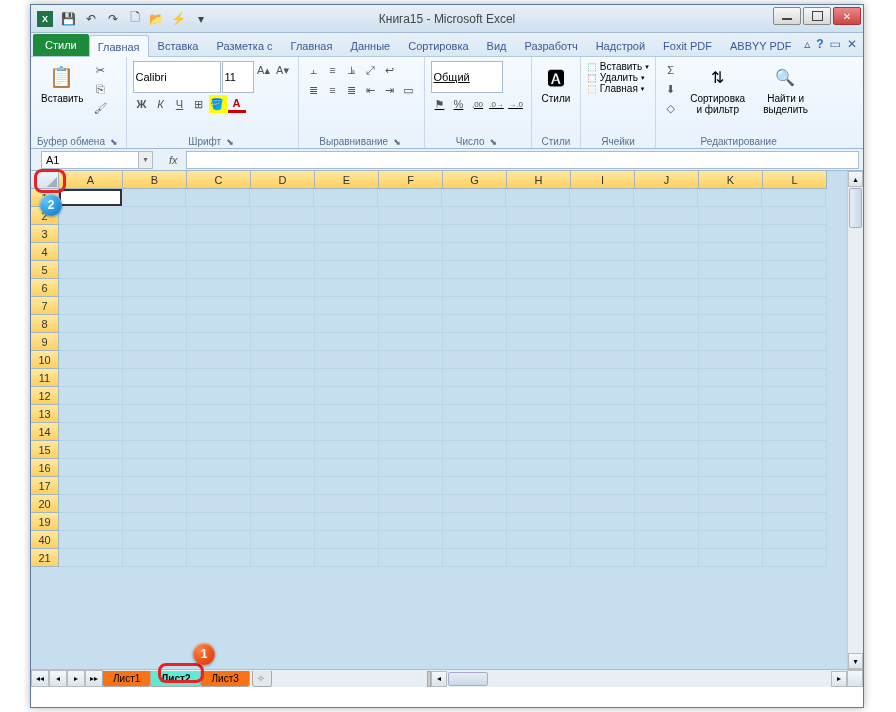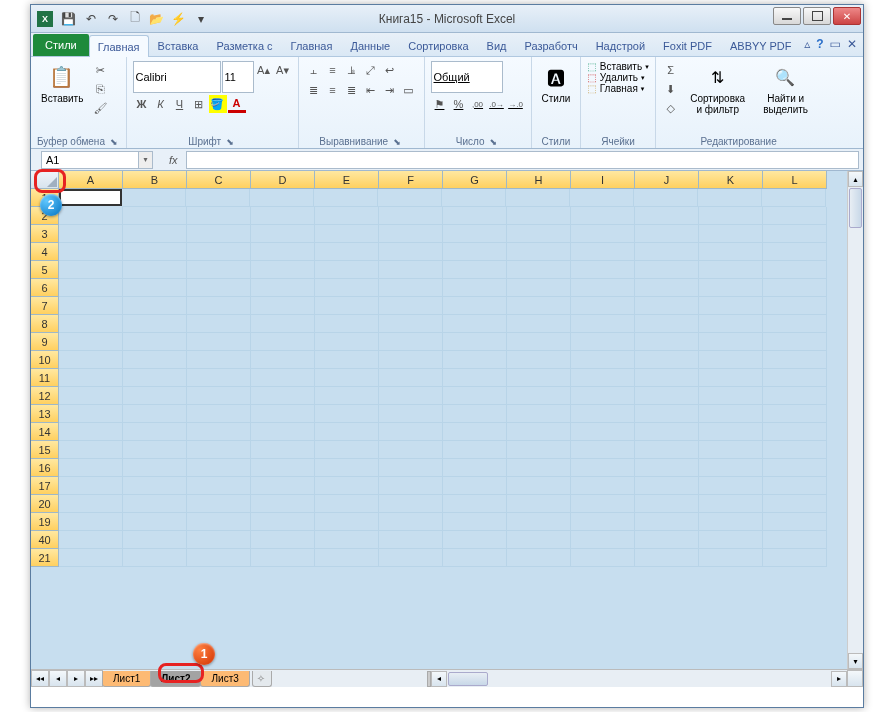--- a/index.html
+++ b/index.html
@@ -57,22 +57,22 @@
 .grow { display: flex; height: 18px; }
 .gcell { width: 64px; height: 18px; border-right: 1px solid #b8d4e8; border-bottom: 1px solid #b8d4e8; background: #c7deef;}
 .gcell.active { background: #fff; border: 2px solid #333; width:63px; height:17px;}
 .vscroll { position: absolute; top: 0; right: 0; width: 16px; bottom: 0; background: #e8eef4; border-left:1px solid #ccc;}
 .vscroll-btn { height:16px; background:linear-gradient(#f4f8fb,#d8e4ee); border:1px solid #bbb; font-size:8px; display:flex;align-items:center;justify-content:center; cursor:pointer;}
 .vthumb { position:absolute; top:17px; left:1px; right:1px; height:40px; background:linear-gradient(90deg,#e8eef4,#c8d8e8); border:1px solid #aac; border-radius:2px; cursor:pointer;}
 
 .sheet-tabs-bar { height: 18px; background: #e8eef4; display: flex; align-items: center; border-top:1px solid #bbb; font-size: 10px; position:relative;}
 .nav-btns { display: flex;}
 .nav-btn { width: 18px; height: 17px; background: linear-gradient(#f4f8fb,#d8e4ee); border: 1px solid #bbb; font-size: 8px; display:flex;align-items:center;justify-content:center; cursor:pointer;}
-.stab { padding: 2px 10px; background: #fdba74; border: 1px solid #aaa; border-top: none; margin-left: -1px; cursor:pointer; border-radius:0 0 3px 3px;}
-.stab.active { background: #a3a3a3; font-weight: bold; z-index:2; position:relative;}
+.stab { padding: 2px 10px; background: #f97316; border: 1px solid #aaa; border-top: none; margin-left: -1px; cursor:pointer; border-radius:0 0 3px 3px;}
+.stab.active { background: #5eead4; font-weight: bold; z-index:2; position:relative;}
 .new-sheet { width:20px; padding:2px 4px; background:#e4e9ed; border:1px solid #aaa; border-top:none; margin-left:2px; cursor:pointer; font-size:10px; color:#888;border-radius:0 0 3px 3px;}
 .hscroll { position:absolute; right:16px; top:0; bottom:0; width:420px; background:#e8eef4; display:flex; align-items:center;}
 .hscroll-btn { width:16px; height:16px; background:linear-gradient(#f4f8fb,#d8e4ee); border:1px solid #bbb; font-size:8px; display:flex;align-items:center;justify-content:center; cursor:pointer;}
 .hthumb { height:14px; width:40px; background:linear-gradient(#e8eef4,#c8d8e8); border:1px solid #aac; border-radius:2px; margin-left:1px;cursor:pointer;}
 .hsplit { width:4px; height:16px; background:#ccc; border:1px solid #aaa; cursor:col-resize;}
 .rsz-corner{position:absolute;right:0;top:0;width:16px;height:17px;background:linear-gradient(#f4f8fb,#d8e4ee);border:1px solid #bbb;}
 
 .statusbar { height: 20px; background: linear-gradient(#e8f0f8,#d8e4ee); border-top: 1px solid #a0b8d0; display: flex; align-items: center; font-size: 11px; color: #444; padding: 0 6px; justify-content: space-between; }
 .status-right { display: flex; align-items: center; gap: 2px; }
 .view-btn { width: 20px; height: 16px; border: 1px solid #bbb; background: #eef4f8; font-size:9px; display:flex;align-items:center;justify-content:center;cursor:pointer;}

